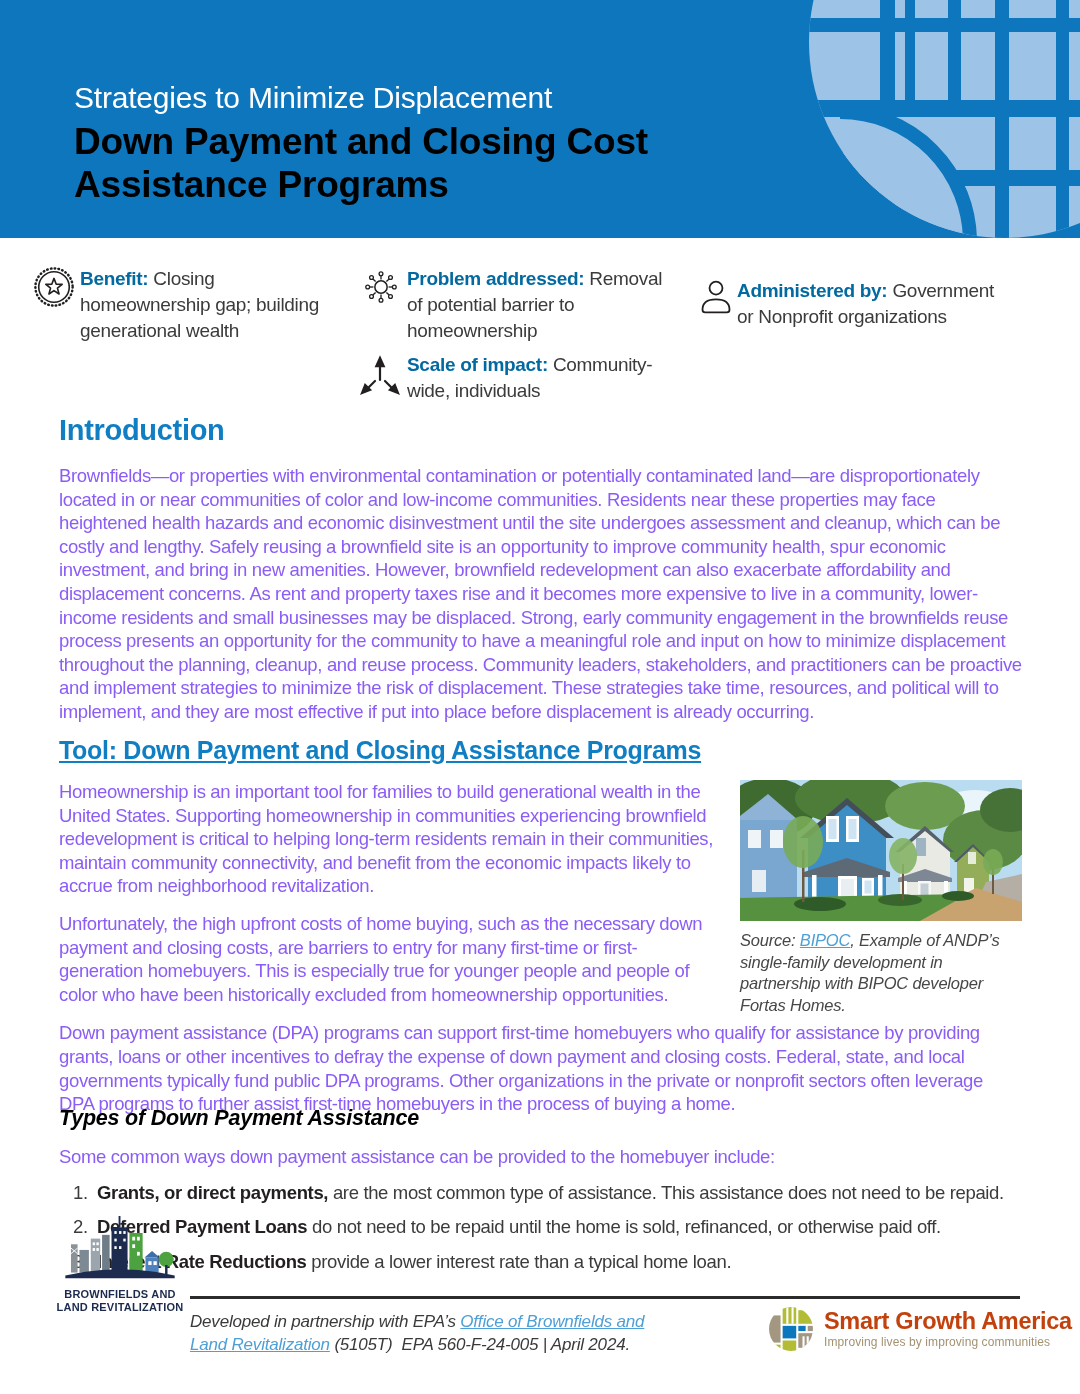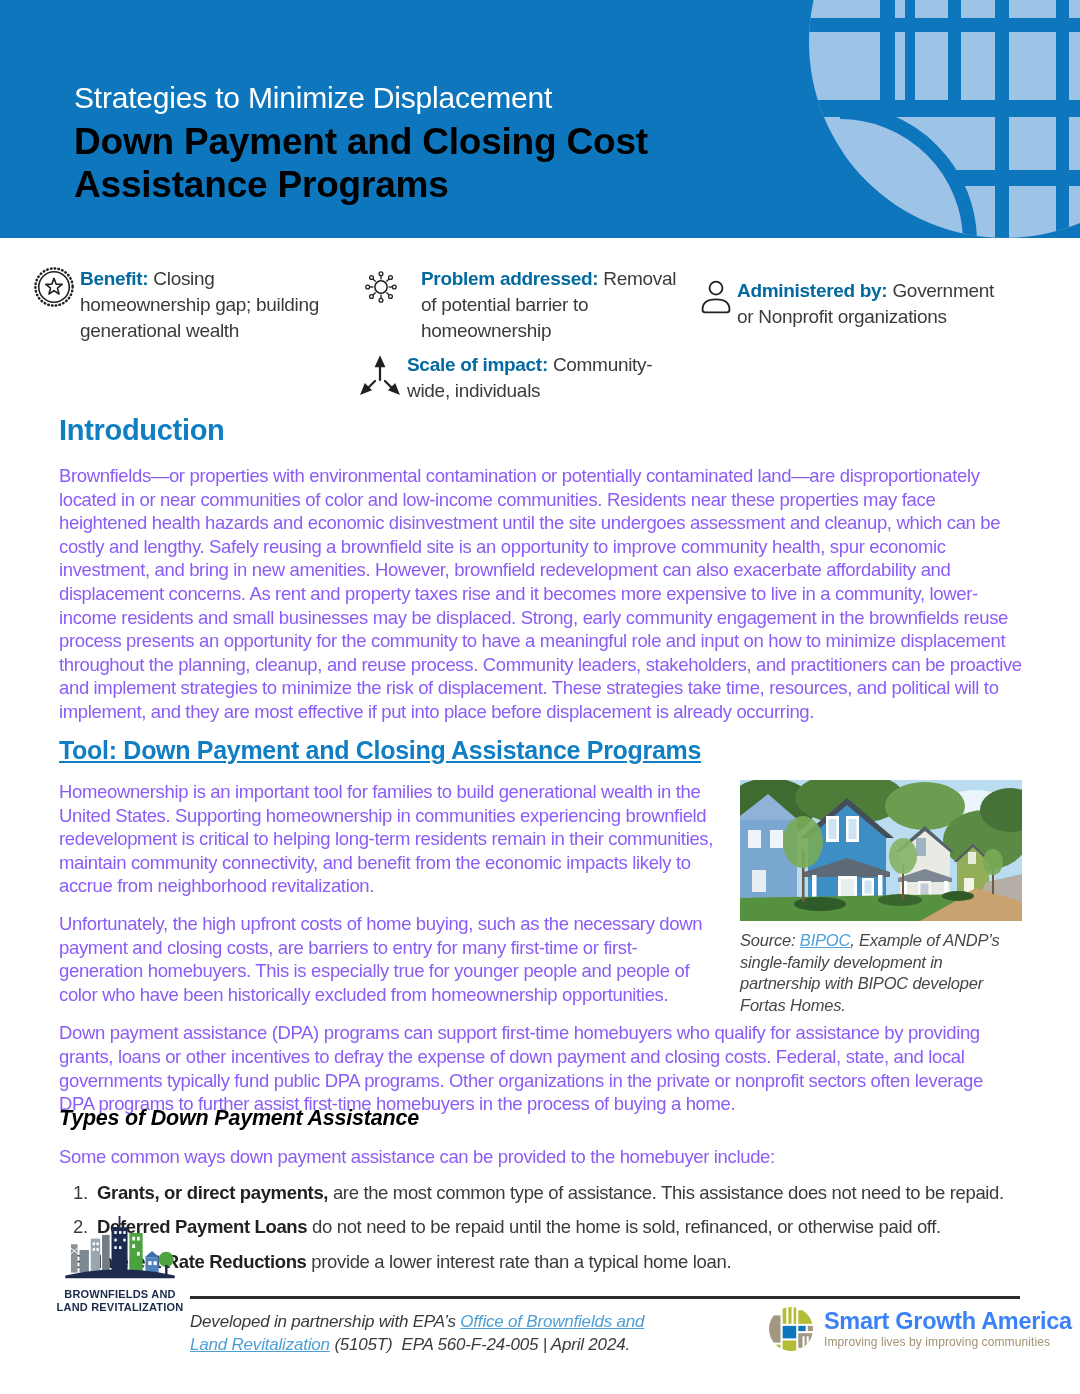--- a/index.html
+++ b/index.html
@@ -14,21 +14,21 @@
   .banner-title{color:#000000;font-size:37px;font-weight:700;letter-spacing:-0.2px;line-height:43px;margin-top:4px;}
 
   
   .meta-item{position:absolute;}
   .micon{position:absolute;left:0;top:0;}
   .mtext{margin:0;font-size:19px;line-height:26px;letter-spacing:-0.3px;color:#3b3b3b;}
   .mtext b{color:#0369a1;font-weight:700;}
   #meta-benefit{left:33px;top:266px;width:300px;}
   #meta-benefit .mtext{margin-left:47px;width:258px;}
   #meta-problem{left:362px;top:266px;width:310px;}
-  #meta-problem .mtext{margin-left:59px;width:264px;}
+  #meta-problem .mtext{margin-left:45px;width:264px;}
   #meta-admin{left:698px;top:278px;width:320px;}
   #meta-admin .mtext{margin-left:39px;width:276px;}
   #meta-scale{left:360px;top:352px;width:310px;}
   #meta-scale .mtext{margin-left:47px;width:264px;}
 
   
   .h-blue{color:#0f7ec3;font-weight:700;font-size:29px;letter-spacing:-0.3px;margin:0;}
   .body-p{font-size:18.5px;line-height:23.6px;letter-spacing:-0.35px;margin:0 0 14px 0;color:#8b5cf6;}
   #intro{position:absolute;left:59px;top:414px;width:963px;}
   #intro .body-p{margin-top:17px;}
@@ -48,21 +48,21 @@
   .dlist-num{width:24px;margin-left:14px;flex:0 0 auto;}
   .dlist-text b{color:#231f20;}
 
   
   .bf-logo{position:absolute;left:56px;top:1216px;width:128px;text-align:center;}
   .bf-logo-text{font-size:11px;font-weight:700;color:#1c2b4d;line-height:13px;letter-spacing:0.2px;margin-top:2px;}
   .f-divider{position:absolute;left:190px;top:1296px;width:830px;height:3px;background:#2b2b2b;}
   .f-text{position:absolute;left:190px;top:1310px;width:460px;font-style:italic;font-size:17px;line-height:23px;letter-spacing:-0.2px;color:#3a3a3a;}
   .sga{position:absolute;left:768px;top:1306px;display:flex;align-items:center;}
   .sga-words{margin-left:10px;}
-  .sga-name{color:#3b82f6;font-size:23.5px;font-weight:600;letter-spacing:-0.3px;line-height:25px;}
+  .sga-name{color:#c2410c;font-size:23.5px;font-weight:600;letter-spacing:-0.3px;line-height:25px;}
   .sga-tag{color:#a39272;font-size:12px;letter-spacing:0.1px;margin-top:1px;}
 </style>
 </head>
 <body>
 
 <div id="page">
 
   <div class="banner">
     <svg class="banner-art" width="400" height="238" viewBox="0 0 400 238">
       <defs>

